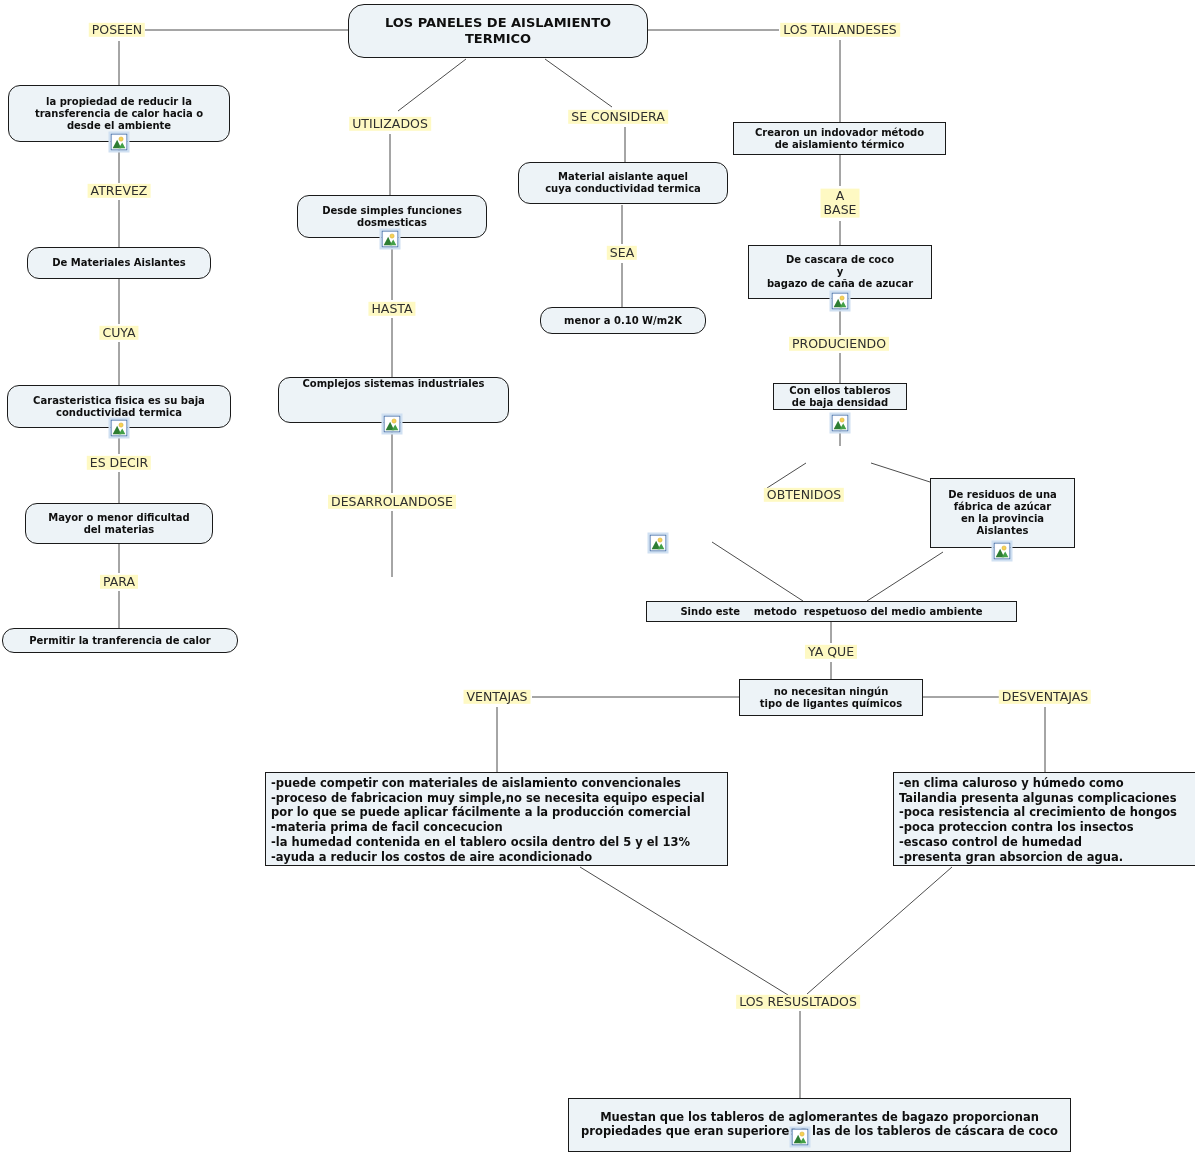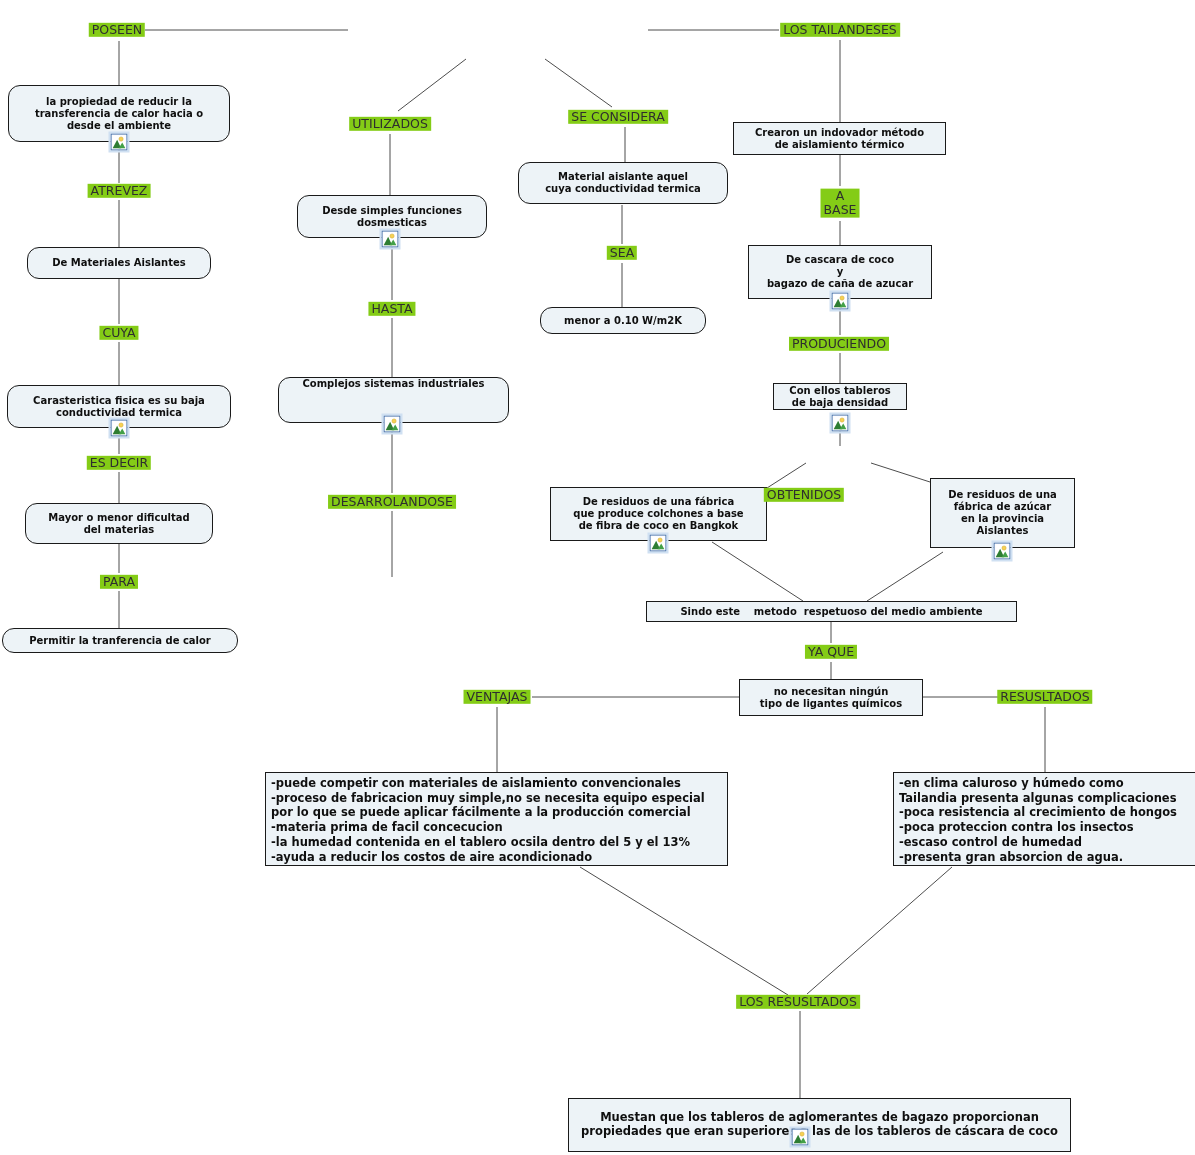--- a/index.html
+++ b/index.html
@@ -17,21 +17,21 @@
     white-space:pre-line;box-sizing:border-box;padding:1px 4px;
   }
   .node.round{border-radius:12px;}
   .node.list{
     text-align:left;justify-content:flex-start;align-items:flex-start;
     font-size:11.5px;line-height:1.28;padding:3px 5px;
   }
   .node.small{font-size:11.5px;}
   .lbl{
     position:absolute;z-index:3;transform:translate(-50%,-50%);
-    font-size:12.5px;color:#2e2e2e;background:#84cc16;padding:0 3px;
+    font-size:12.5px;color:#2e2e2e;background:#fef9c3;padding:0 3px;
     white-space:pre-line;text-align:center;line-height:1.15;
   }
   .res-icon{
     position:absolute;z-index:4;width:17px;height:17px;box-sizing:border-box;
     transform:translate(-50%,-50%);
     background:#fdfdff;border:1px solid #2f5f9e;outline:2px solid #cfe0f2;
     display:flex;align-items:center;justify-content:center;
   }
   .res-icon svg{width:13px;height:13px;display:block;}
 </style>
@@ -76,20 +76,21 @@
     <line x1="831" y1="662" x2="831" y2="679"></line>
     <line x1="532" y1="697" x2="739" y2="697"></line>
     <line x1="497" y1="707" x2="497" y2="772"></line>
     <line x1="923" y1="697" x2="1000" y2="697"></line>
     <line x1="1045" y1="707" x2="1045" y2="772"></line>
     <line x1="580" y1="867" x2="788" y2="995"></line>
     <line x1="952" y1="867" x2="807" y2="994"></line>
     <line x1="800" y1="1011" x2="800" y2="1098"></line>
   </svg>
 
+  <div class="node round" style="left:348px;top:4px;width:300px;height:54px;font-size:13px;border-radius:16px;">LOS PANELES DE AISLAMIENTO TERMICO</div>
 
   <div class="node round" style="left:8px;top:85px;width:222px;height:57px;">la propiedad de reducir la
 transferencia de calor hacia o
 desde el ambiente</div>
 
   <div class="node round" style="left:27px;top:247px;width:184px;height:32px;">De Materiales  Aislantes</div>
 
   <div class="node round" style="left:7px;top:385px;width:224px;height:43px;">Carasteristica fisica es su baja
 conductividad termica</div>
 
@@ -112,23 +113,20 @@
   <div class="node" style="left:733px;top:122px;width:213px;height:33px;">Crearon un indovador  método
 de aislamiento térmico</div>
 
   <div class="node" style="left:748px;top:245px;width:184px;height:54px;">De cascara de coco
 y
 bagazo de caña de azucar</div>
 
   <div class="node" style="left:773px;top:383px;width:134px;height:27px;">Con ellos tableros
 de baja densidad</div>
 
-  <div class="node" style="left:550px;top:487px;width:217px;height:54px;">De residuos de una fábrica
-que produce colchones a base
-de fibra de coco en Bangkok</div>
 
   <div class="node" style="left:930px;top:478px;width:145px;height:70px;">De residuos de una
 fábrica de azúcar
 en la provincia
 Aislantes</div>
 
   <div class="node" style="left:646px;top:601px;width:371px;height:21px;white-space:pre;">Sindo este    metodo  respetuoso del medio ambiente</div>
 
   <div class="node" style="left:739px;top:679px;width:184px;height:37px;">no necesitan ningún
 tipo de ligantes químicos</div>
@@ -160,21 +158,21 @@
   <div class="lbl" style="left:392px;top:502px;">DESARROLANDOSE</div>
   <div class="lbl" style="left:618px;top:117px;">SE CONSIDERA</div>
   <div class="lbl" style="left:622px;top:253px;">SEA</div>
   <div class="lbl" style="left:840px;top:30px;">LOS TAILANDESES</div>
   <div class="lbl" style="left:840px;top:203px;">A
 BASE</div>
   <div class="lbl" style="left:839px;top:344px;">PRODUCIENDO</div>
   <div class="lbl" style="left:804px;top:455px;margin-top:40px;">OBTENIDOS</div>
   <div class="lbl" style="left:831px;top:652px;">YA QUE</div>
   <div class="lbl" style="left:497px;top:697px;">VENTAJAS</div>
-  <div class="lbl" style="left:1045px;top:697px;">RESUSLTADOS</div>
+  <div class="lbl" style="left:1045px;top:697px;">DESVENTAJAS</div>
   <div class="lbl" style="left:798px;top:1002px;">LOS RESUSLTADOS</div>
 
   <span class="res-icon" style="left:119px;top:142px;">
     <svg viewBox="0 0 14 14">
         <rect x="0" y="0" width="14" height="14" fill="#ffffff"></rect>
         <circle cx="9.2" cy="3.8" r="2.3" fill="#f7d154" stroke="#c9a227" stroke-width="0.5"></circle>
         <polygon points="0,14 5,4.5 9.5,14" fill="#2e7d32"></polygon>
         <polygon points="6.5,14 10.5,7.5 14,14" fill="#43a047"></polygon>
       </svg>
   </span>

